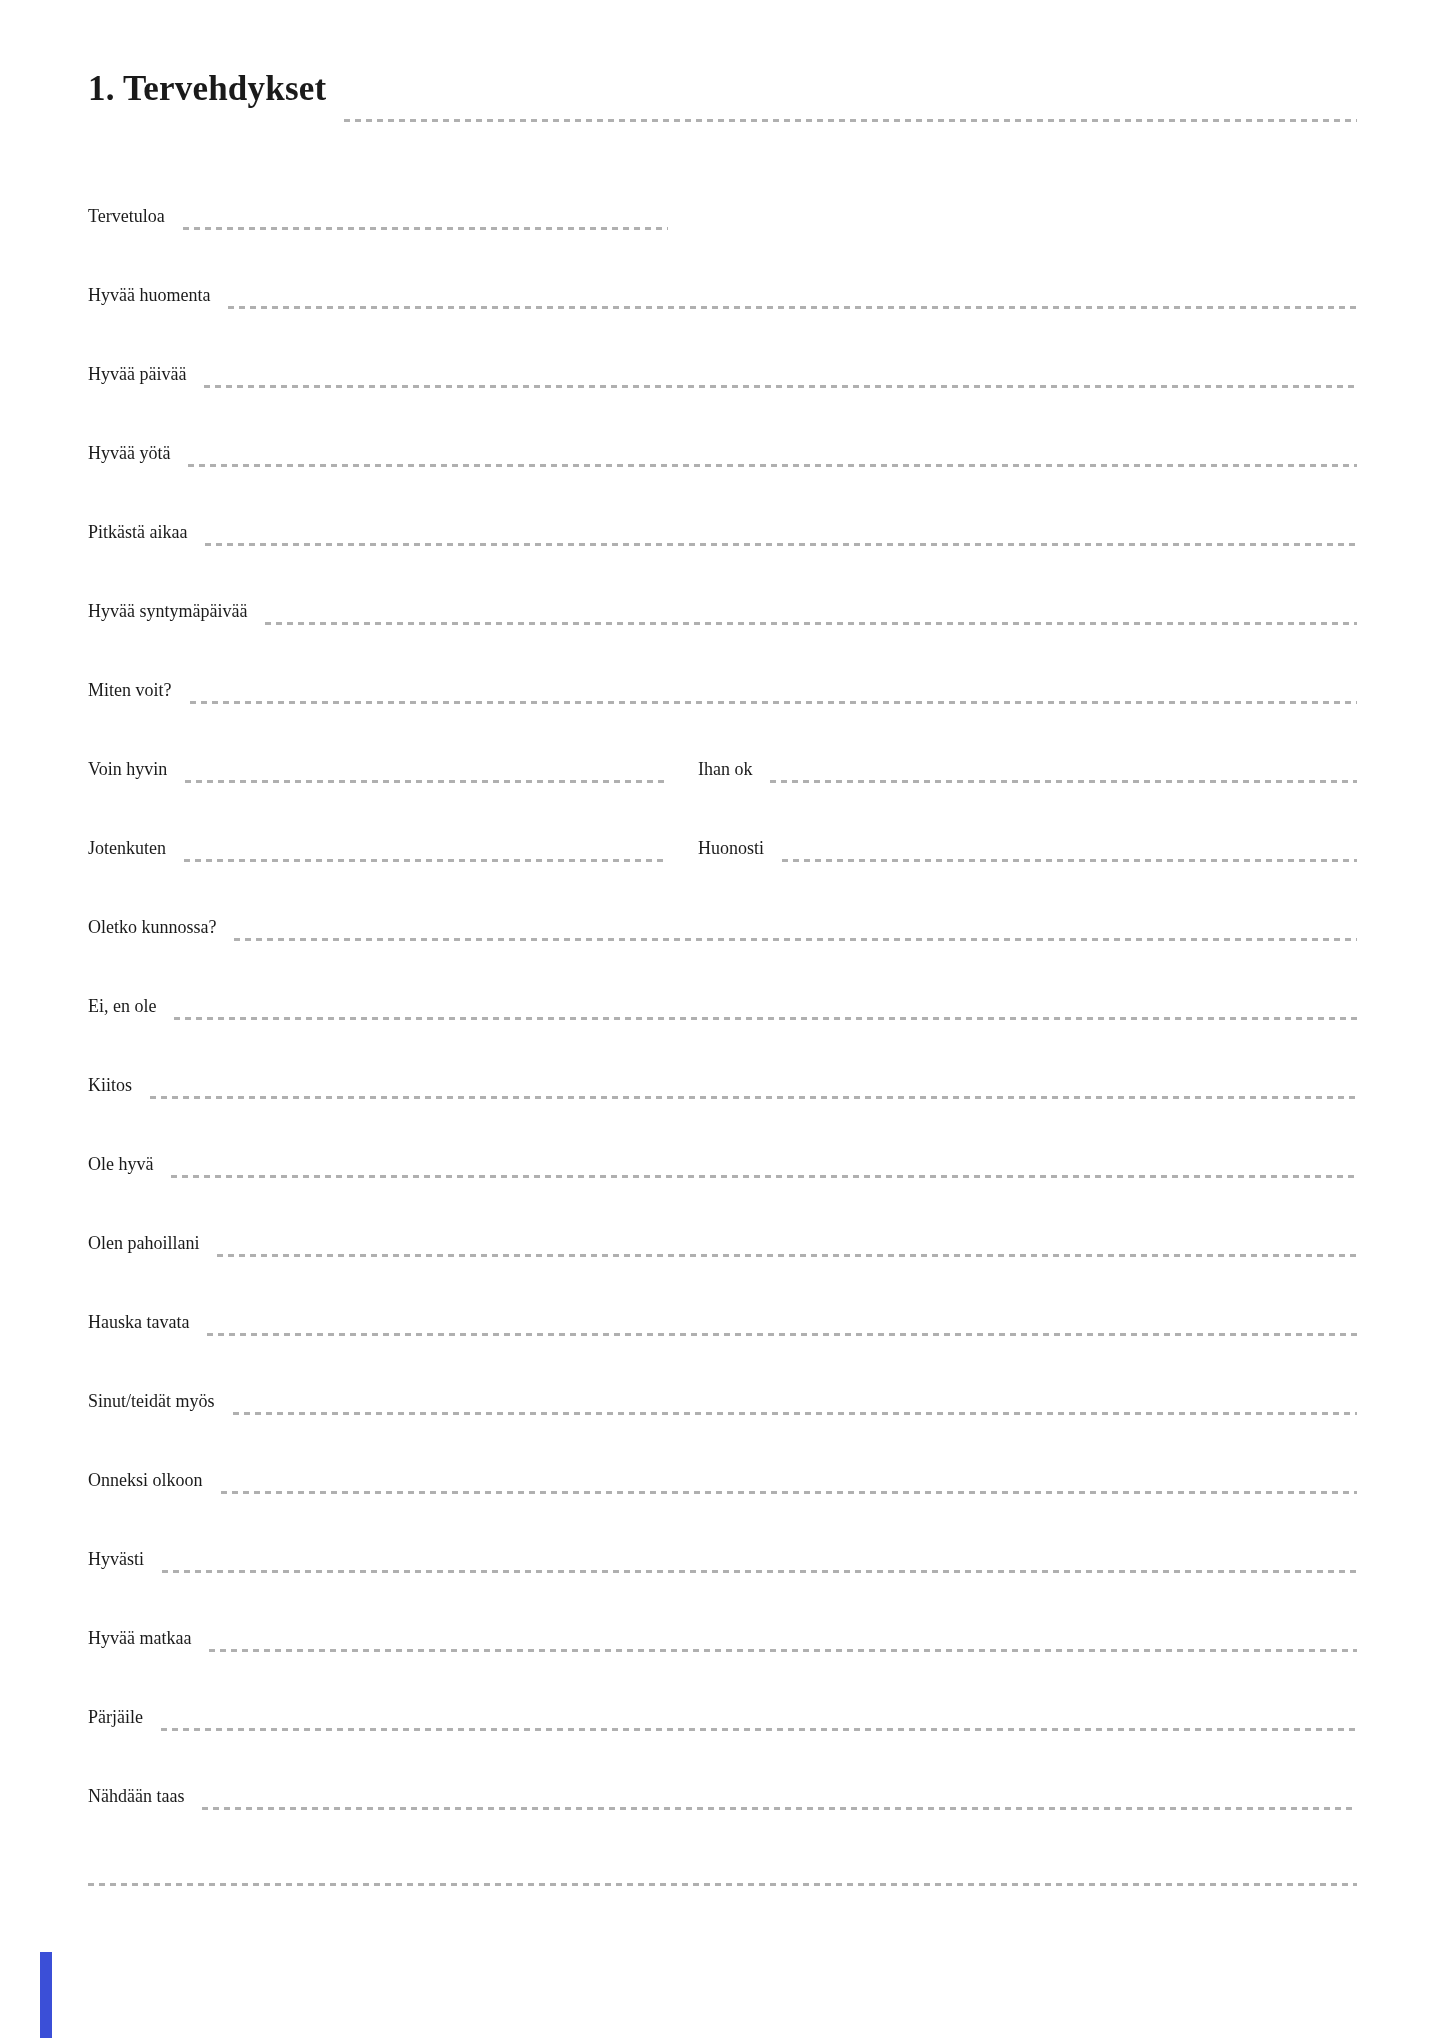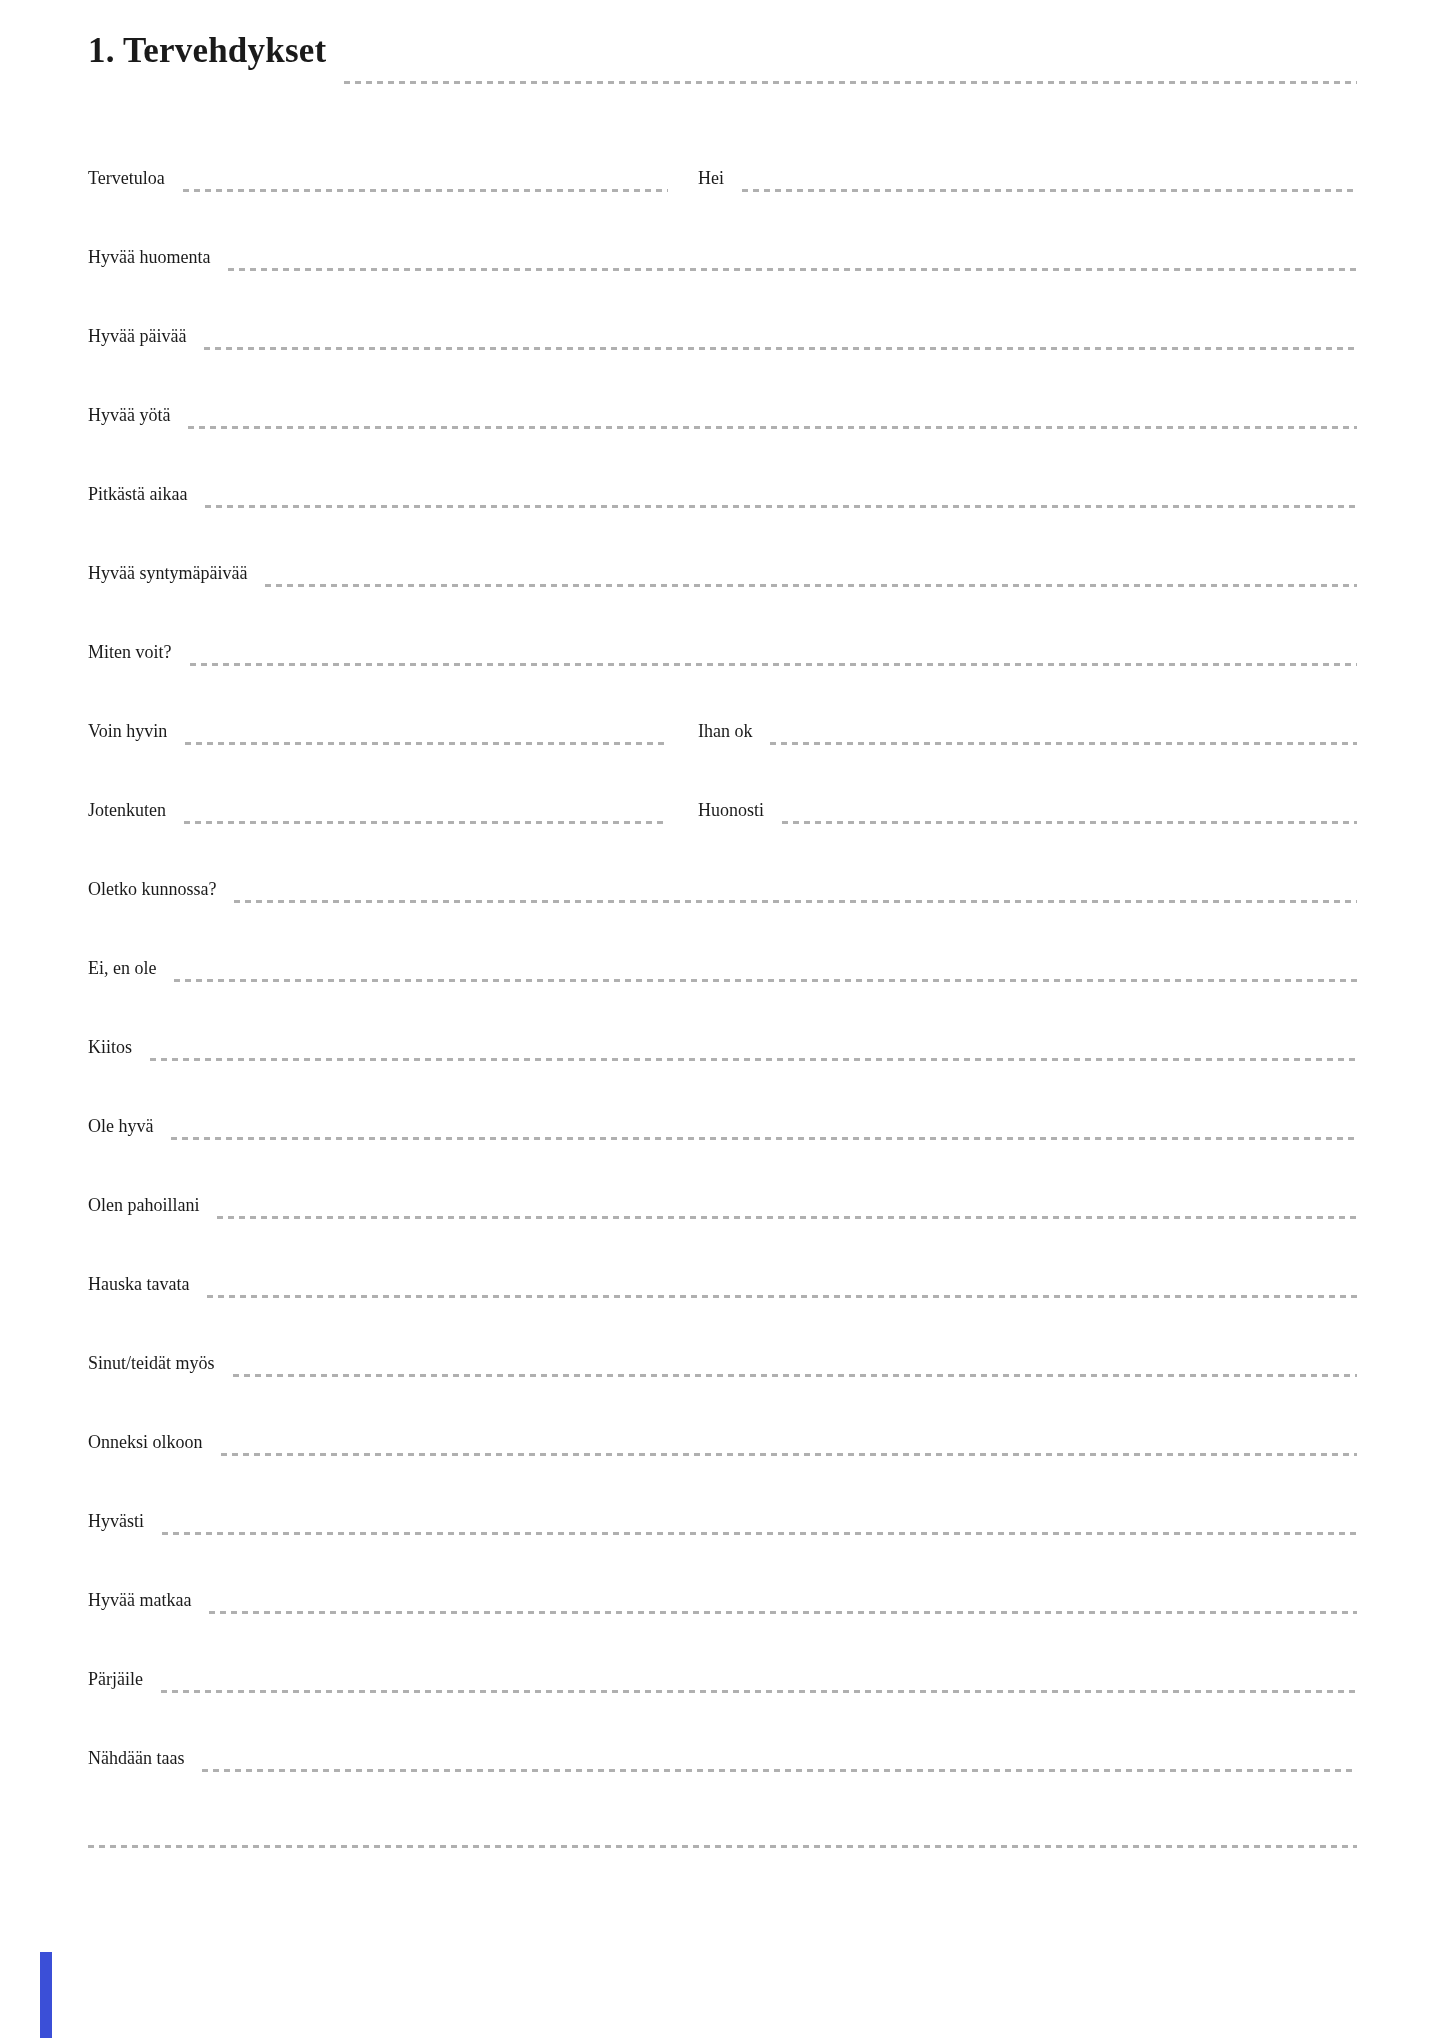--- a/index.html
+++ b/index.html
@@ -17,21 +17,21 @@
   }
   .page {
     position: absolute;
     left: 88px;
     top: 0;
     width: 1269px; 
   }
   
   .title-row {
     display: flex;
-    margin-top: 32px;
+    margin-top: 70px;
   }
   .page-title {
     font-size: 35px;
     font-weight: bold;
     line-height: 38px;
     white-space: nowrap;
     letter-spacing: 0.2px;
   }
   .dots {
     flex: 1 1 auto;
@@ -97,24 +97,20 @@
     <span class="page-title">1. Tervehdykset</span>
     <div class="dots title-dots"></div>
   </div>
 
   <div class="phrase-list">
       <div class="row">
         <div class="cell col1">
           <span class="label">Tervetuloa</span>
           <div class="dots"></div>
         </div>
-        <div class="cell">
-          <span class="label">Hei</span>
-          <div class="dots"></div>
-        </div>
       </div>
       <div class="row">
         <div class="cell">
           <span class="label">Hyvää huomenta</span>
           <div class="dots"></div>
         </div>
       </div>
       <div class="row">
         <div class="cell">
           <span class="label">Hyvää päivää</span>

